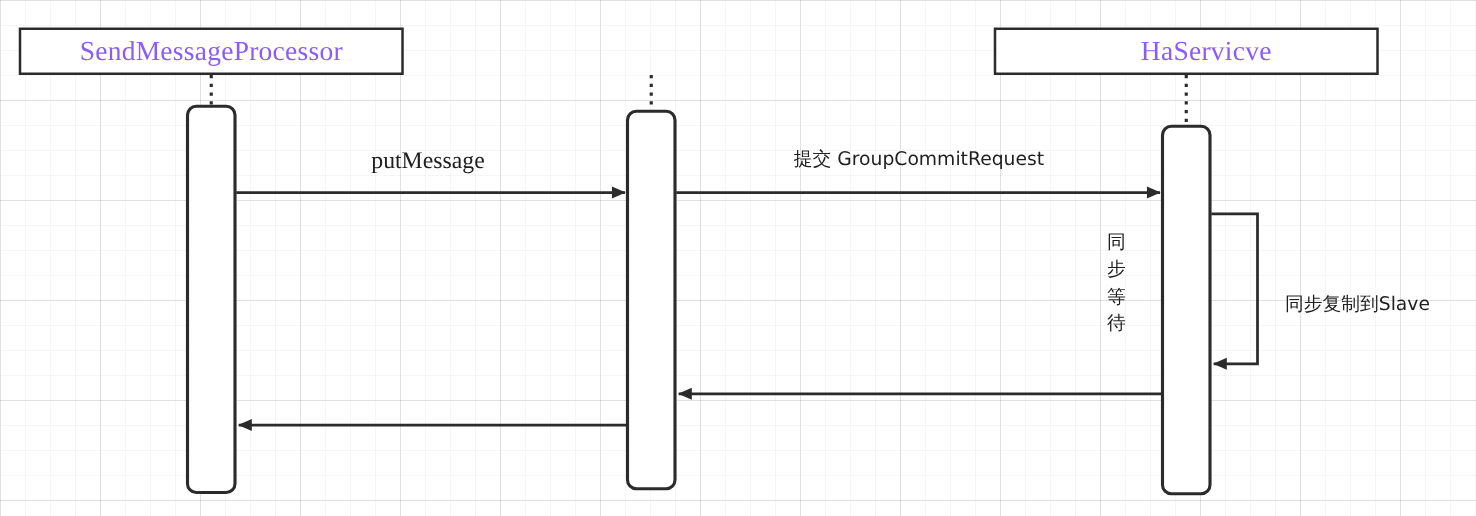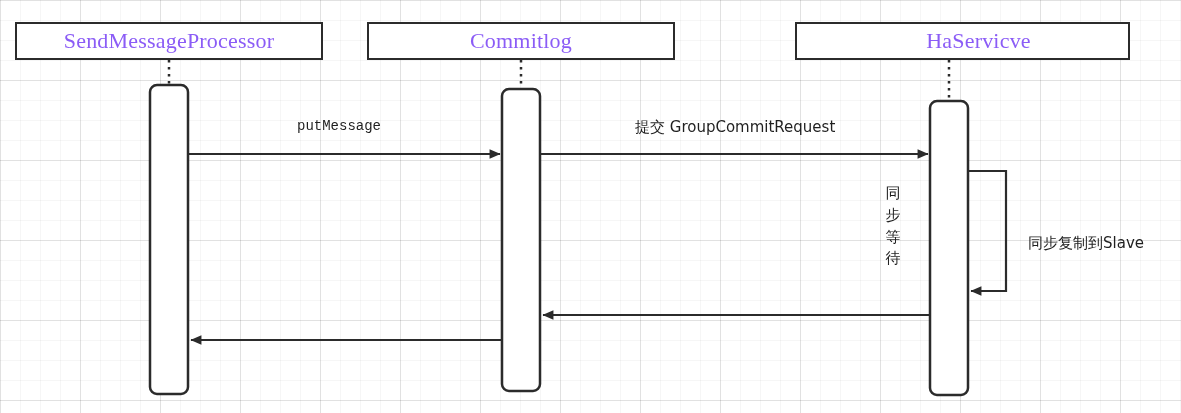--- a/index.html
+++ b/index.html
@@ -40,22 +40,22 @@
   }
   .lifeline-title {
     font-family: "Liberation Serif", "DejaVu Serif", serif;
     font-size: 22px;
     color: #8b5cf6;
     letter-spacing: 0.2px;
     white-space: nowrap;
   }
   .msg-label {
     position: absolute;
-    font-family: Liberation Mono, monospace;
-    font-size: 14px;
+    font-family: Liberation Serif, serif;
+    font-size: 19px;
     color: #1f1f1f;
     white-space: nowrap;
   }
   .msg-label.cjk {
     font-family: "DejaVu Sans", "Liberation Sans", sans-serif;
     font-size: 15px;
   }
   .vert-label {
     position: absolute;
     font-family: "DejaVu Sans", "Liberation Sans", sans-serif;
@@ -104,25 +104,22 @@
       <line x1="929" y1="315" x2="543" y2="315" stroke="#2b2b2b" stroke-width="2.2" marker-end="url(#arrow-left)"></line>
 
       <line x1="501" y1="340" x2="191" y2="340" stroke="#2b2b2b" stroke-width="2.2" marker-end="url(#arrow-left)"></line>
     </g>
   </svg>
 
   <div class="lifeline-box" style="left:15px; top:22px; width:308px; height:38px;">
     <span class="lifeline-title">SendMessageProcessor</span>
   </div>
 
-  <div class="lifeline-box" style="left:367px; top:22px; width:308px; height:38px;">
-    <span class="lifeline-title">Commitlog</span>
-  </div>
 
-  <div class="lifeline-box" style="left:795px; top:22px; width:335px; height:38px;padding-left:32px;">
+  <div class="lifeline-box" style="left:795px; top:22px; width:308px; height:38px;padding-left:32px;">
     <span class="lifeline-title">HaServicve</span>
   </div>
 
   <div class="msg-label" style="left:297px; top:118px;">putMessage</div>
 
   <div class="msg-label cjk" style="left:635px; top:118px;">提交 GroupCommitRequest</div>
 
   <div class="msg-label cjk" style="left:1028px; top:234px;">同步复制到Slave</div>
 
 

